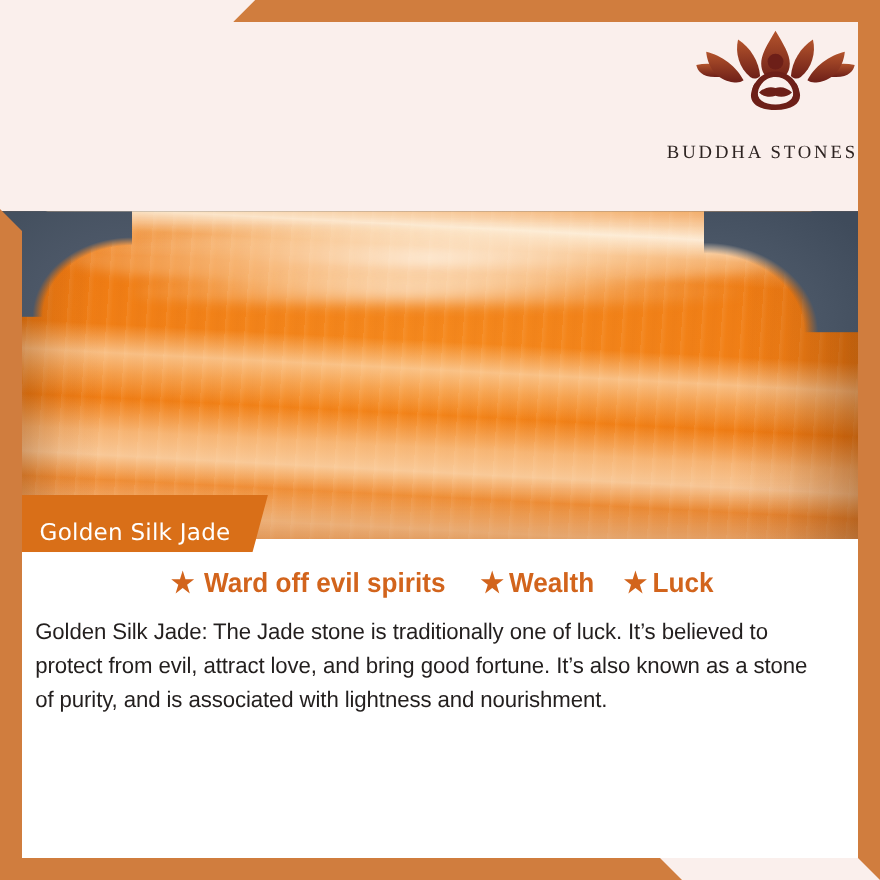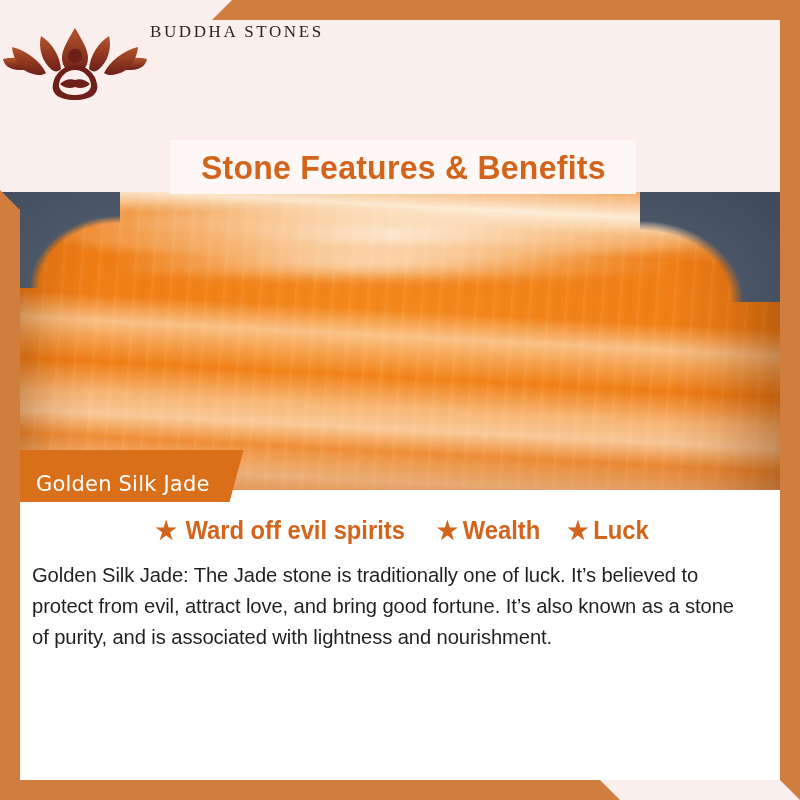--- a/index.html
+++ b/index.html
@@ -65,22 +65,23 @@
   }
 
   
   .header {
     position: absolute;
     top: 20px; left: 0;
     width: 780px;
     height: 172px;
     z-index: 3;
     display: flex;
-    flex-direction: row;
-    align-items: flex-start;
+    flex-direction: column;
+    align-items: flex-end;
+    gap: 19px;
   }
   .logo-mark {
     margin-top: 6px;
     width: 150px;
     height: 82px;
     display: block;
   }
   .logo-word {
     margin-top: 2px;
     font-family: "Liberation Serif", serif;
@@ -342,23 +343,20 @@
       </g>
       <g fill="#6d1f18">
         <path d="M60 58 C64 54 70 52 75 54 C80 52 86 54 90 58 C86 62 80 63 75 61 C70 63 64 62 60 58 Z"></path>
         <path d="M56 50 C53 55 53 61 56 66 L60 64 C58 60 58 55 60 51 Z"></path>
         <path d="M94 50 C97 55 97 61 94 66 L90 64 C92 60 92 55 90 51 Z"></path>
       </g>
     </svg>
     <div class="logo-word">BUDDHA STONES</div>
   </div>
 
-  <div class="title-band">
-    <div class="title-text">Stone Features &amp; Benefits</div>
-  </div>
 
   <div class="photo">
     <div class="photo-bg"></div>
     <div class="stone-body"></div>
     <div class="stone-gloss"></div>
     <div class="stone-gloss2"></div>
     <div class="stone-shadow-l"></div>
     <div class="stone-shadow-r"></div>
     <div class="corner-dark-l"></div>
     <div class="corner-dark-r"></div>

